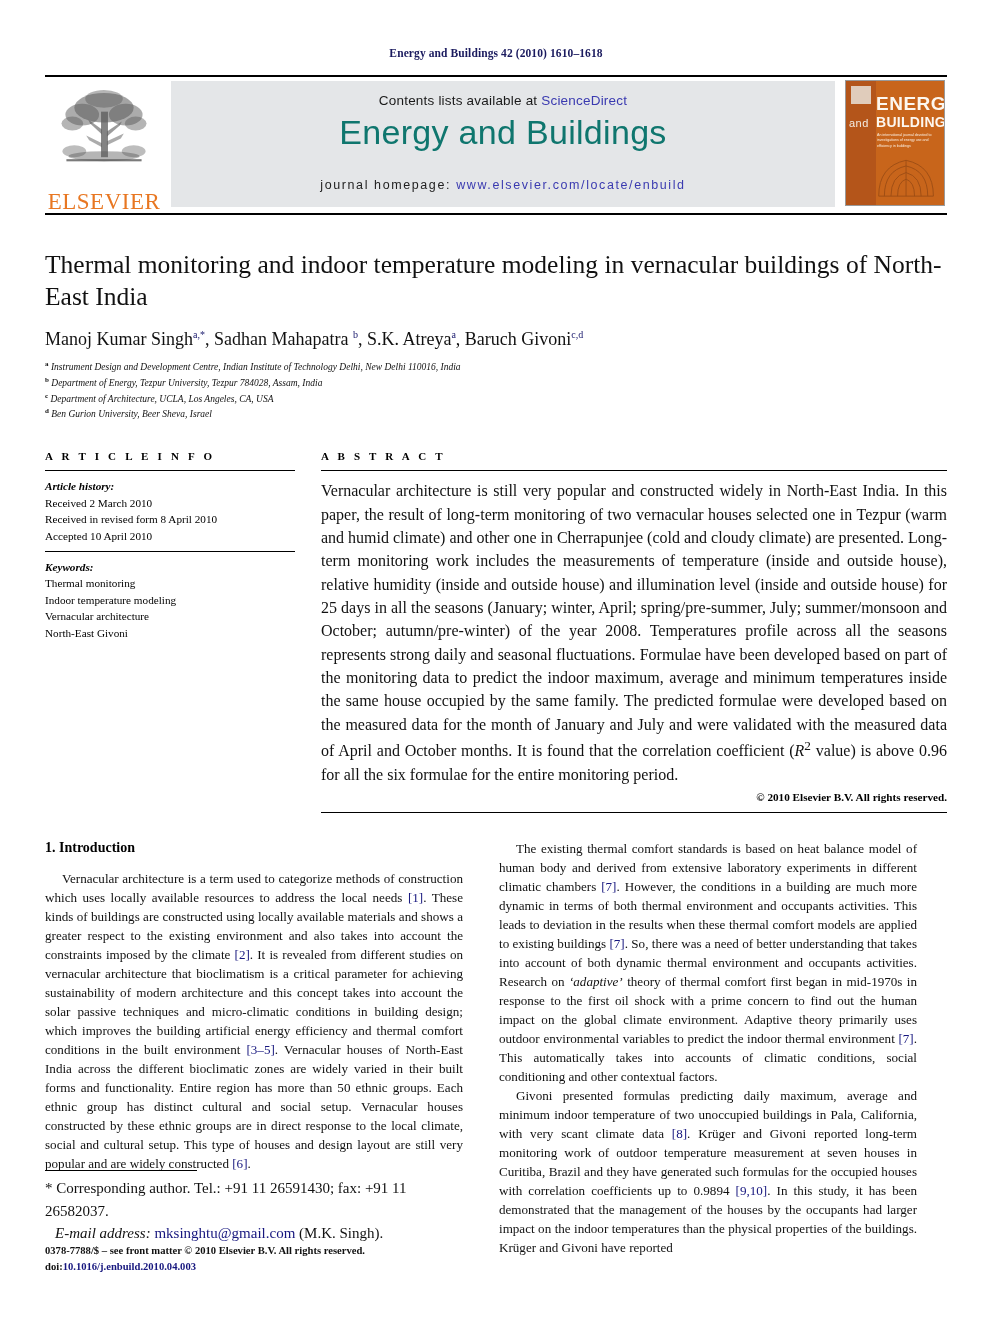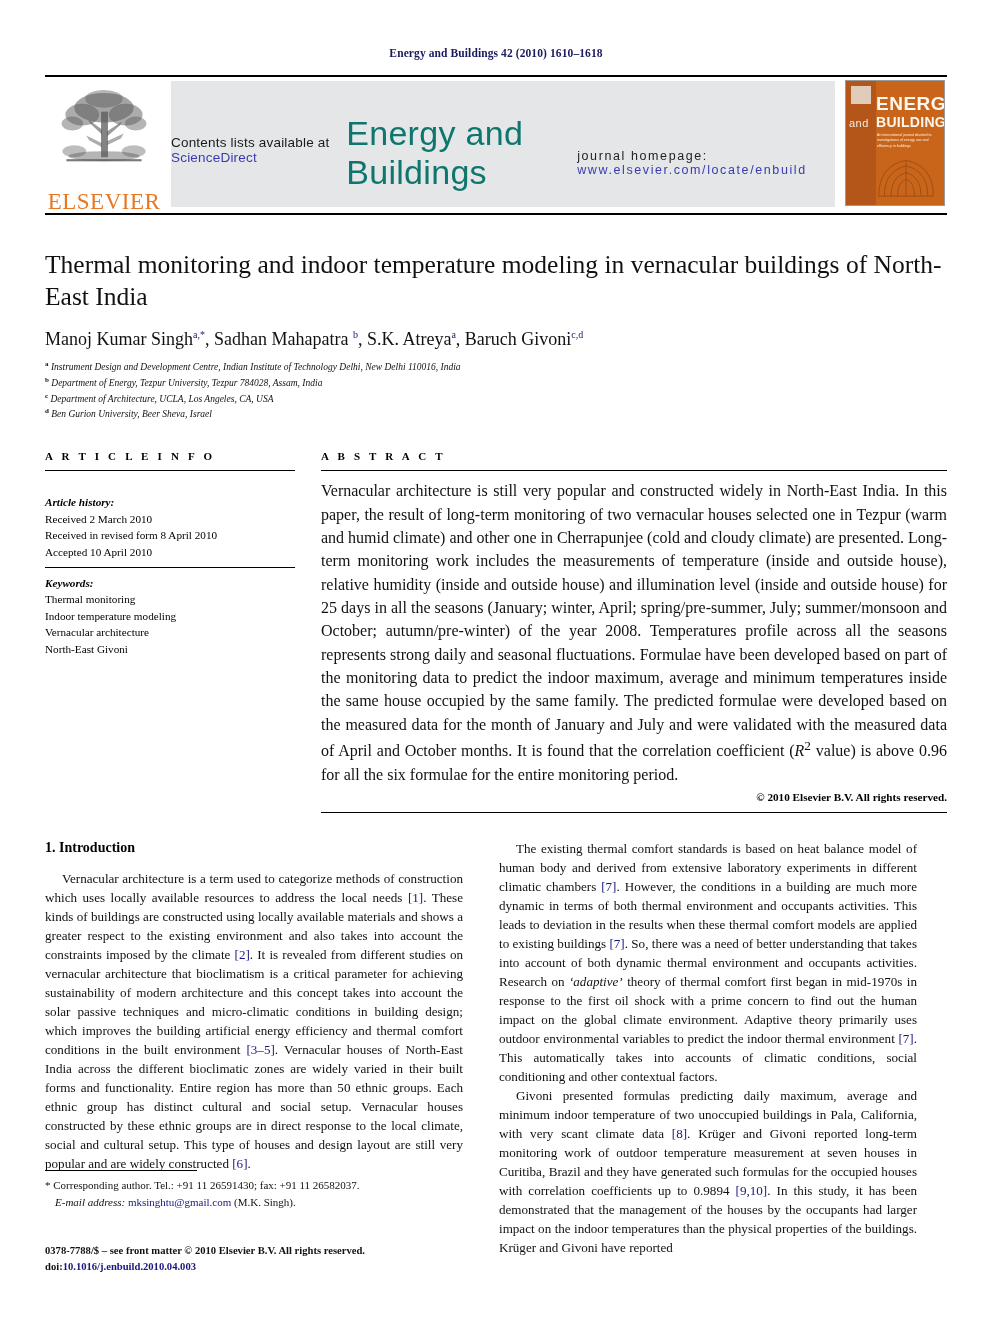--- a/index.html
+++ b/index.html
@@ -60,20 +60,21 @@
     letter-spacing: 0.5px;
     color: #E87722;
     font-weight: normal;
     margin-top: 17px;
     line-height: 1;
   }
   .center-cell {
     flex: 1 1 auto;
     background: #e4e6e8;
     display: flex;
+    flex-direction: column;
     align-items: center;
     justify-content: flex-start;
     padding: 12px 0 0 0;
     margin: 4px 8px 6px 8px;
   }
   .contents-line {
     font-family: "Liberation Sans", sans-serif;
     font-size: 13.5px;
     color: #1a1a1a;
     letter-spacing: 0.2px;
@@ -198,21 +199,21 @@
     font-weight: bold;
     font-size: 11px;
     letter-spacing: 3.2px;
     color: #000;
   }
   .rule-thin { border-top: 1px solid #000; margin-top: 8px; }
   .info-body {
     font-family: "Liberation Serif", serif;
     font-size: 11.2px;
     line-height: 1.48;
-    margin-top: 23px;
+    margin-top: 7px;
   }
   .info-body .lbl { font-style: italic; font-weight: bold; }
   .kw-block { margin-top: 20px; }
   .abs-body {
     font-family: "Liberation Serif", serif;
     font-size: 16px;
     line-height: 1.46;
     text-align: justify;
     margin-top: 8px;
     color: #111;
@@ -266,21 +267,21 @@
     top: 1170px;
     width: 418px;
   }
   .fn-rule {
     border-top: 1px solid #000;
     width: 152px;
     margin-bottom: 6px;
   }
   .fn {
     font-family: "Liberation Serif", serif;
-    font-size: 11px;
+    font-size: 15px;
     line-height: 1.5;
     color: #111;
   }
   .fn .em { font-style: italic; }
   .fn a, .fn .mail { color: #16167e; text-decoration: none; }
   .imprint {
     position: absolute;
     left: 45px;
     top: 1243px;
     width: 470px;

